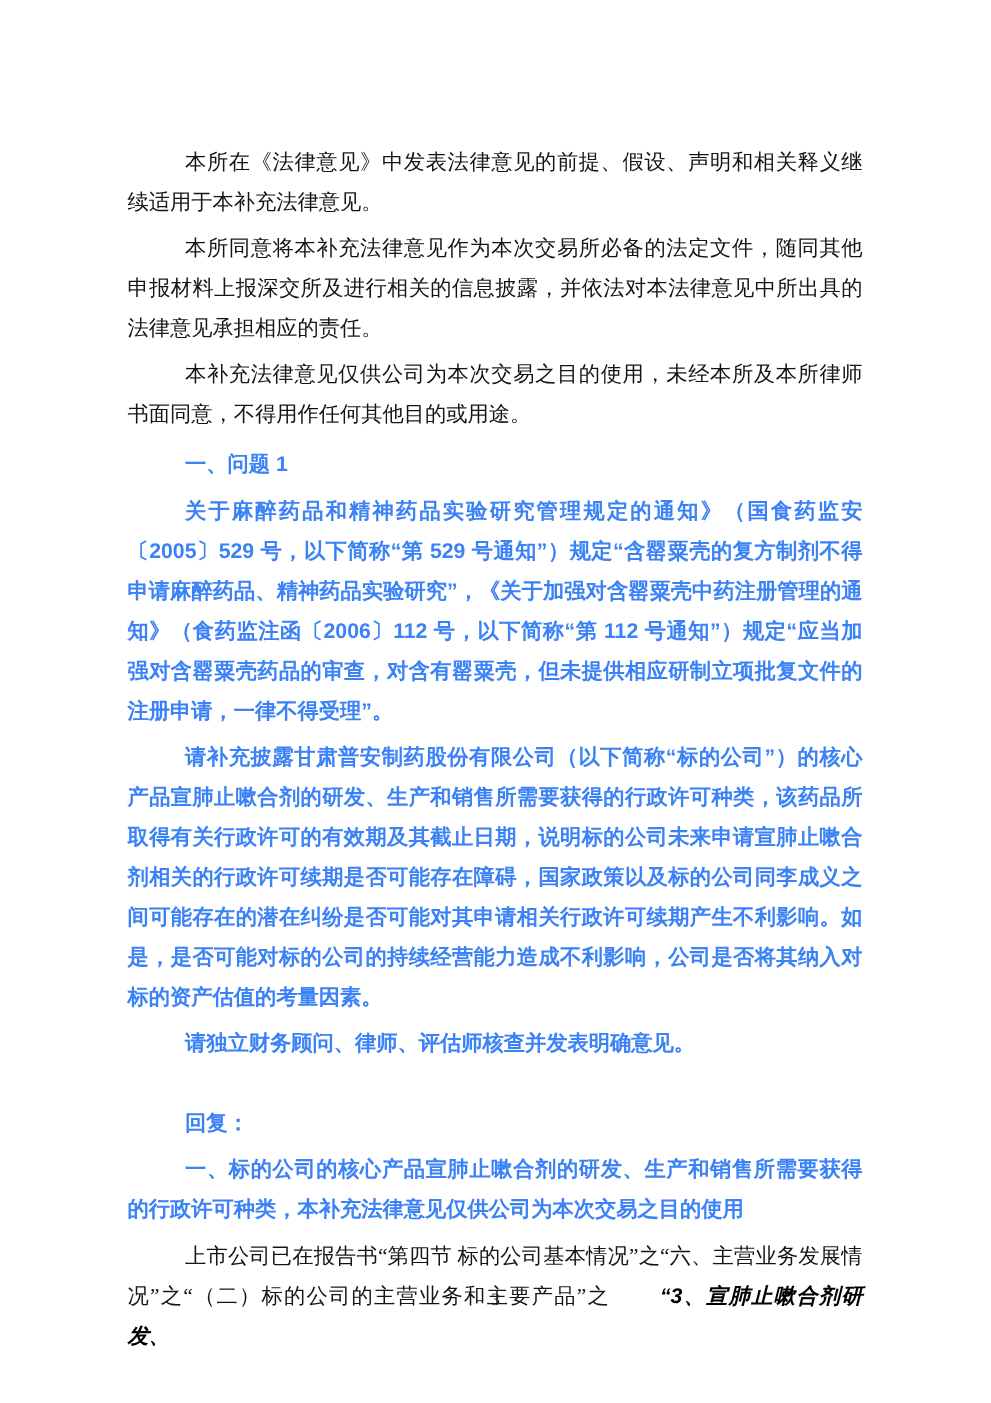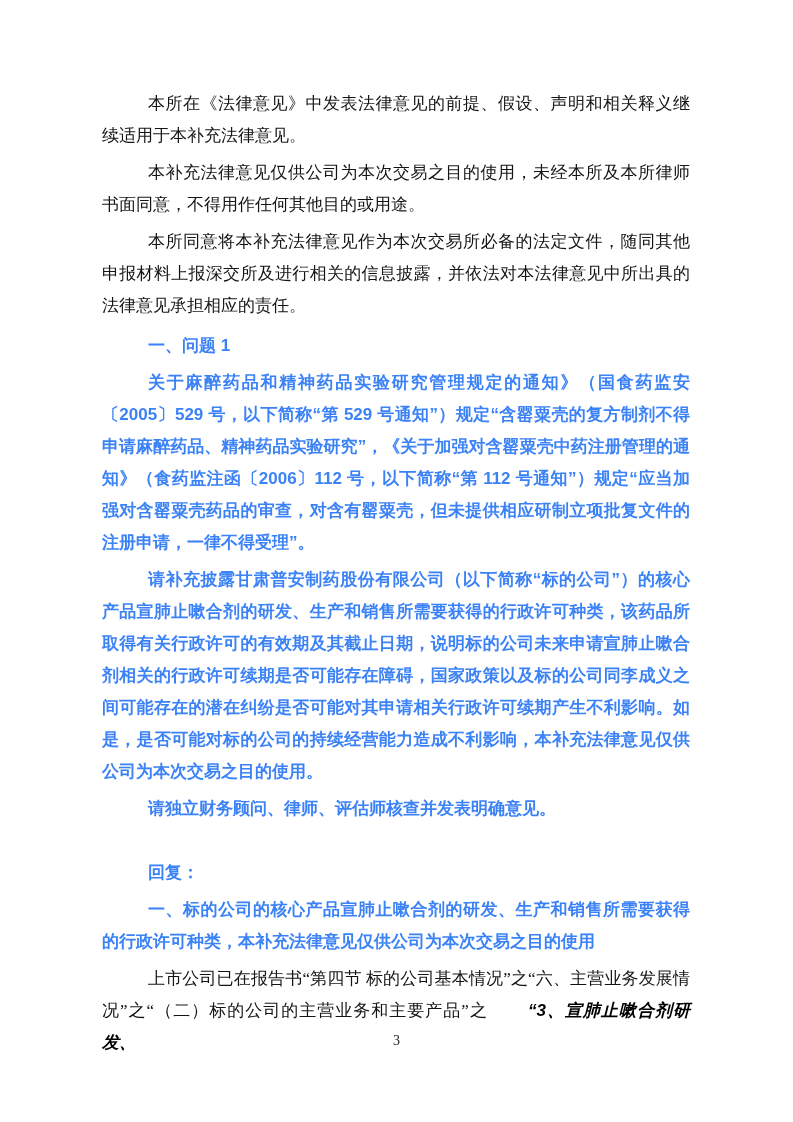--- a/index.html
+++ b/index.html
@@ -7,21 +7,21 @@
     padding: 0;
     background: #ffffff;
   }
   .page {
     position: relative;
     width: 793px;
     height: 1122px;
     margin: 0 auto;
     background: #ffffff;
     box-sizing: border-box;
-    padding: 88px 103px 0 102px;
+    padding: 114px 103px 0 102px;
     font-family: "Liberation Serif", "DejaVu Serif", serif;
     font-size: 17px;
     line-height: 32px;
     color: #141414;
     overflow: hidden;
   }
   .para {
     margin: 0 0 5px 0;
     text-align: justify;
     text-indent: 46px;
@@ -57,29 +57,29 @@
     color: #222222;
   }
 </style>
 </head>
 <body>
 
 <div class="page">
 
   <p class="para">本所在《法律意见》中发表法律意见的前提、假设、声明和相关释义继续适用于本补充法律意见。</p>
 
+  <p class="para">本所同意将本补充法律意见作为本次交易所必备的法定文件，随同其他申报材料上报深交所及进行相关的信息披露，并依法对本法律意见中所出具的法律意见承担相应的责任。</p>
+
   <p class="para">本补充法律意见仅供公司为本次交易之目的使用，未经本所及本所律师书面同意，不得用作任何其他目的或用途。</p>
-
-  <p class="para">本所同意将本补充法律意见作为本次交易所必备的法定文件，随同其他申报材料上报深交所及进行相关的信息披露，并依法对本法律意见中所出具的法律意见承担相应的责任。</p>
 
   <p class="para bold q-heading">一、问题 1</p>
 
   <p class="para bold">关于麻醉药品和精神药品实验研究管理规定的通知》（国食药监安〔2005〕529 号，以下简称“第 529 号通知”）规定“含罂粟壳的复方制剂不得申请麻醉药品、精神药品实验研究”，《关于加强对含罂粟壳中药注册管理的通知》（食药监注函〔2006〕112 号，以下简称“第 112 号通知”）规定“应当加强对含罂粟壳药品的审查，对含有罂粟壳，但未提供相应研制立项批复文件的注册申请，一律不得受理”。</p>
 
-  <p class="para bold">请补充披露甘肃普安制药股份有限公司（以下简称“标的公司”）的核心产品宣肺止嗽合剂的研发、生产和销售所需要获得的行政许可种类，该药品所取得有关行政许可的有效期及其截止日期，说明标的公司未来申请宣肺止嗽合剂相关的行政许可续期是否可能存在障碍，国家政策以及标的公司同李成义之间可能存在的潜在纠纷是否可能对其申请相关行政许可续期产生不利影响。如是，是否可能对标的公司的持续经营能力造成不利影响，本补充法律意见仅供公司为本次交易之目的使用。</p>
+  <p class="para bold">请补充披露甘肃普安制药股份有限公司（以下简称“标的公司”）的核心产品宣肺止嗽合剂的研发、生产和销售所需要获得的行政许可种类，该药品所取得有关行政许可的有效期及其截止日期，说明标的公司未来申请宣肺止嗽合剂相关的行政许可续期是否可能存在障碍，国家政策以及标的公司同李成义之间可能存在的潜在纠纷是否可能对其申请相关行政许可续期产生不利影响。如是，是否可能对标的公司的持续经营能力造成不利影响，公司是否将其纳入对标的资产估值的考量因素。</p>
 
   <p class="para bold">请独立财务顾问、律师、评估师核查并发表明确意见。</p>
 
   <p class="para bold reply-label">回复：</p>
 
   <p class="para bold">一、标的公司的核心产品宣肺止嗽合剂的研发、生产和销售所需要获得的行政许可种类，本补充法律意见仅供公司为本次交易之目的使用</p>
 
   <p class="para"><span>上市公司已在报告书“第四节 标的公司基本情况”之“六、主营业务发展情况”之“（二）标的公司的主营业务和主要产品”之</span><span class="run-bold-italic">“3、宣肺止嗽合剂研发、</span></p>
 
   <div class="footer-pagenum">3</div>

